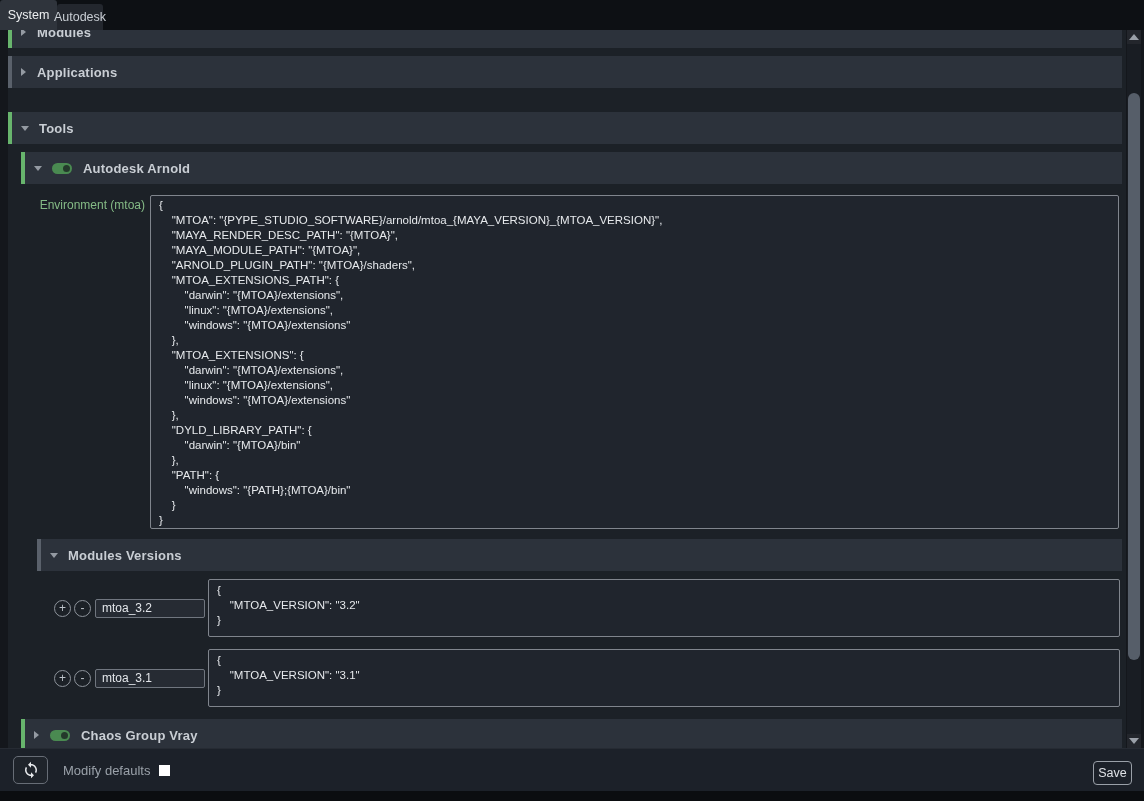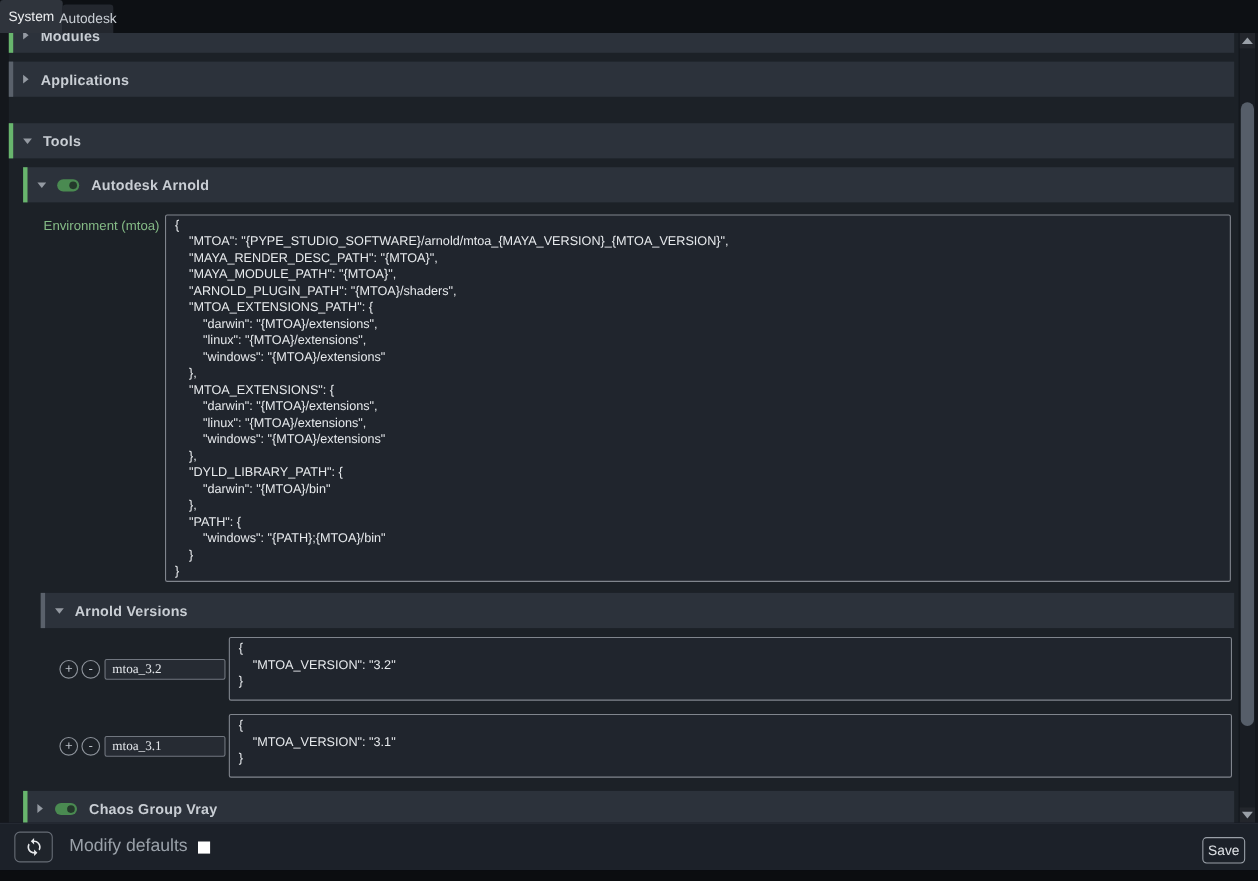--- a/index.html
+++ b/index.html
@@ -96,21 +96,21 @@
     width:17px; height:17px; border:1px solid #8d939b; border-radius:50%;
     color:#bcc2c9; font-size:12px; line-height:15px; text-align:center;
     background:transparent; flex:none; padding:0;
     font-family:"Liberation Sans", sans-serif;
   }
   .round-btn + .round-btn { margin-left:3px; }
   .version-name {
     margin-left:4px; width:110px; height:19px;
     background:#262b33; border:1px solid #70767f; border-radius:2px;
     color:#e3e6ea; font-size:12px; padding:0 6px;
-    font-family:Liberation Serif, serif;
+    font-family:Liberation Sans, sans-serif;
   }
   .version-textarea { flex:1; margin-left:3px; margin-right:2px; height:58px; padding-top:3px; }
 
   .sliver { height:8px; background:#2c323b; margin-top:5px; }
 
   
   .scrollbar {
     position:absolute; top:0; right:3px; width:14px; height:718px;
     background:#191d23;
   }
@@ -138,21 +138,21 @@
   .footer {
     position:absolute; left:0; right:0; top:748px; height:43px;
     background:#1c2129; border-top:1px solid #262b33;
     display:flex; align-items:center;
   }
   .refresh-btn {
     margin-left:13px; width:35px; height:28px;
     border:1px solid #676d76; border-radius:5px; background:#1f242b;
     display:flex; align-items:center; justify-content:center; padding:0;
   }
-  .modify-label { margin-left:15px; font-size:16px; color:#9aa1a9; }
+  .modify-label { margin-left:15px; font-size:13px; color:#9aa1a9; }
   .modify-checkbox {
     margin-left:9px; width:11px; height:11px; background:#ffffff;
     border:none; display:inline-block;
   }
   .save-btn {
     position:absolute; right:12px; top:12px; width:39px; height:24px;
     border:1px solid #9aa0a8; border-radius:4px; background:transparent;
     color:#dfe2e6; font-size:12.5px;
     font-family:"Liberation Sans", sans-serif;
   }
@@ -228,21 +228,21 @@
         "darwin": "{MTOA}/bin"
     },
     "PATH": {
         "windows": "{PATH};{MTOA}/bin"
     }
 }</textarea>
       </div>
 
       <div class="section-header bl-gray m-versions">
         <span class="arrow-down"></span>
-        <span class="label">Arnold Versions</span>
+        <span class="label">Modules Versions</span>
       </div>
 
       <div class="version-row m-row1">
         <button class="round-btn">+</button>
         <button class="round-btn">-</button>
         <input class="version-name" spellcheck="false" value="mtoa_3.2" style="">
         <textarea class="version-textarea" spellcheck="false" style="">{
     "MTOA_VERSION": "3.2"
 }</textarea>
       </div>

